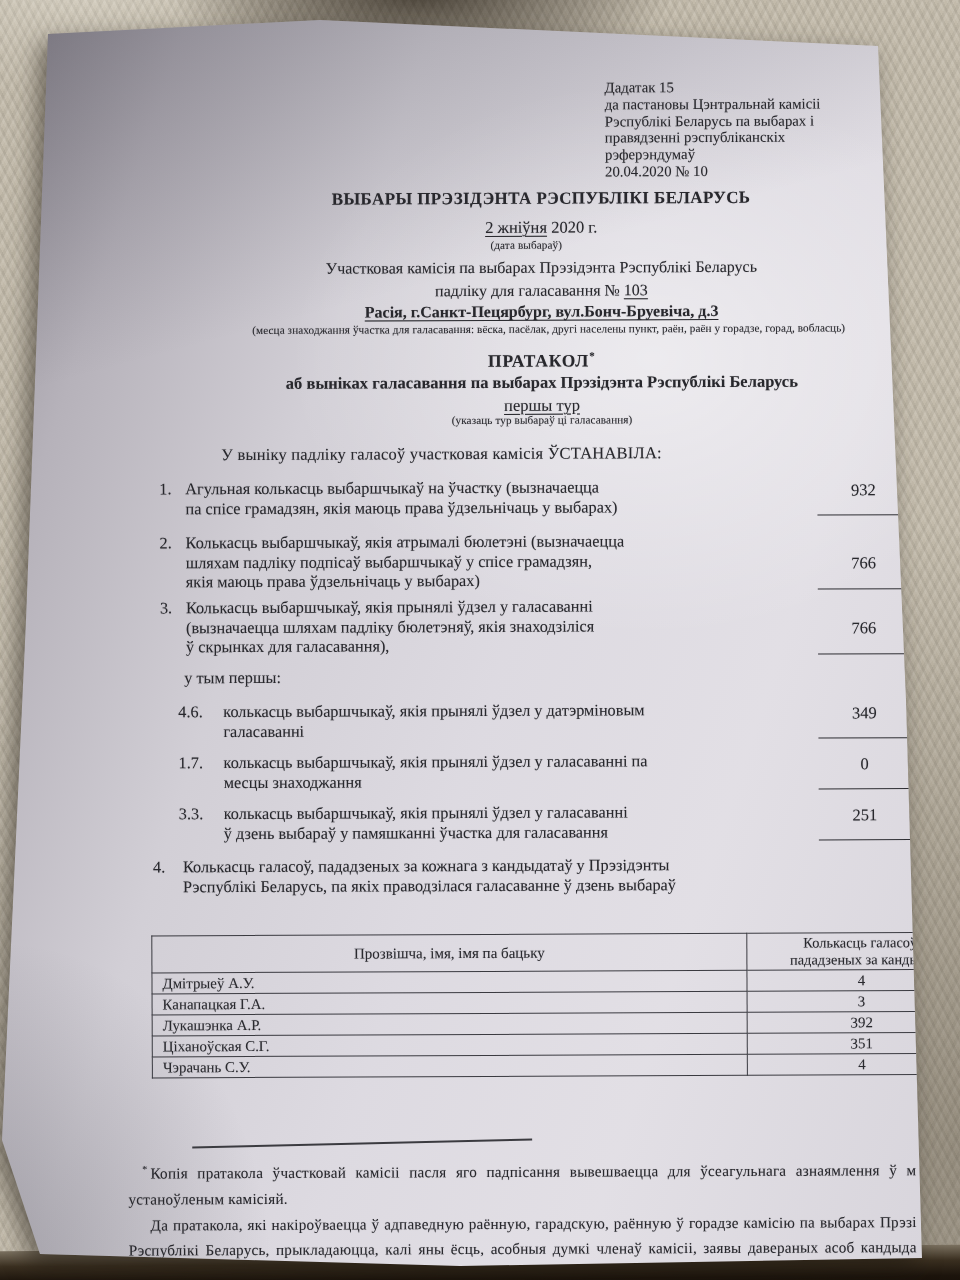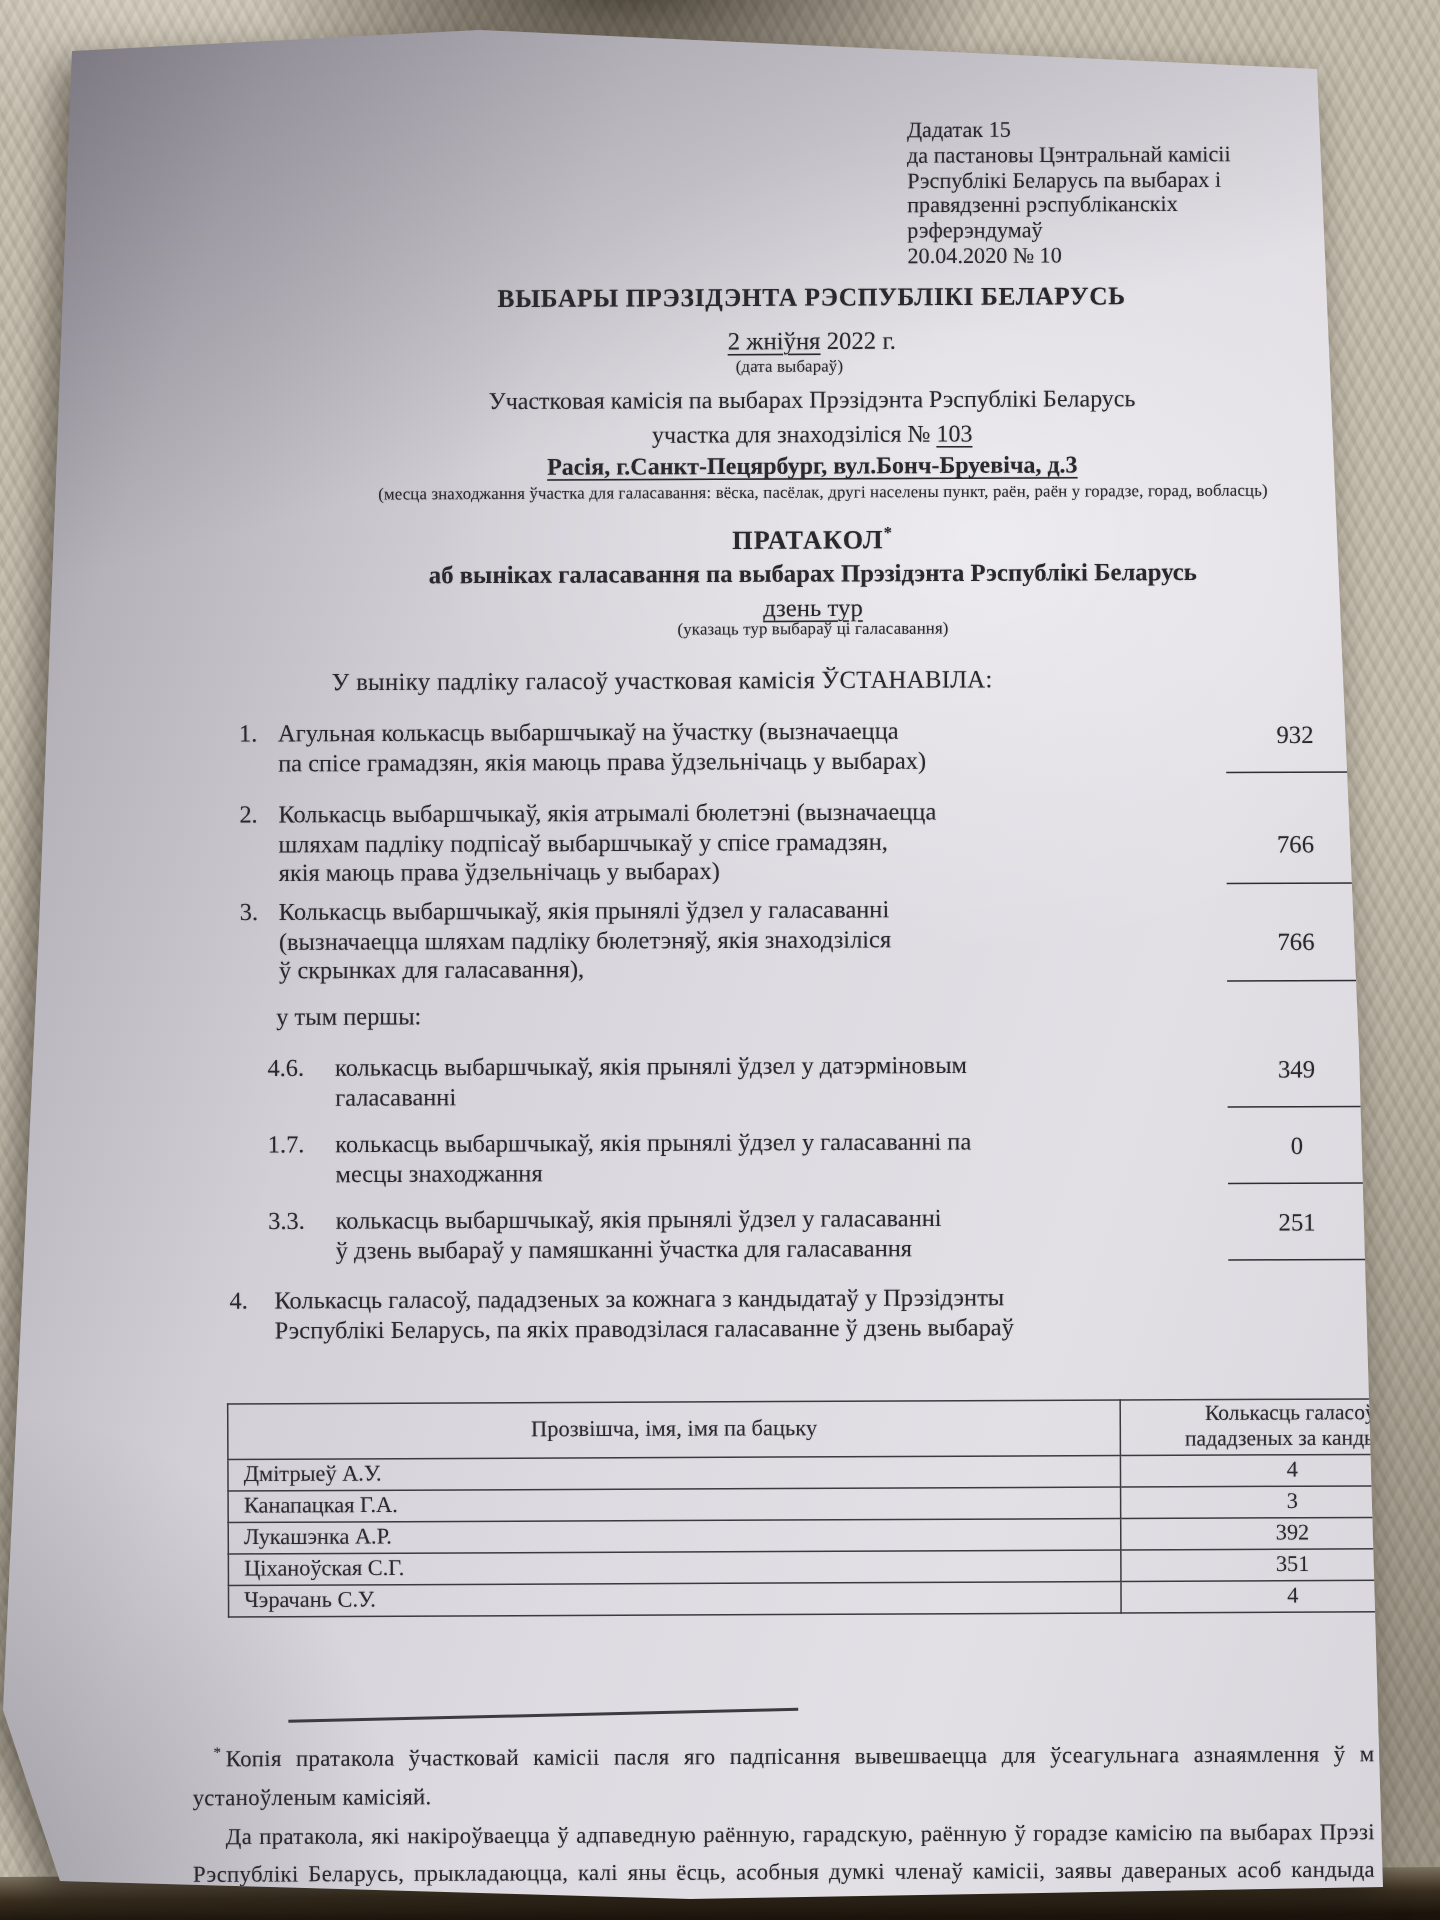--- a/index.html
+++ b/index.html
@@ -114,37 +114,37 @@
     <div>да пастановы Цэнтральнай камісіі</div>
     <div>Рэспублікі Беларусь па выбарах і</div>
     <div>правядзенні рэспубліканскіх</div>
     <div>рэферэндумаў</div>
     <div>20.04.2020 № 10</div>
   </div>
 
   <div class="center doc-title b">ВЫБАРЫ ПРЭЗІДЭНТА РЭСПУБЛІКІ БЕЛАРУСЬ</div>
   <div class="center date-line">
     <span class="u">2 жніўня</span>
-    <span>2022 г.</span>
+    <span>2020 г.</span>
   </div>
   <div class="center small-note date-note">(дата выбараў)</div>
   <div class="center commission-1">Участковая камісія па выбарах Прэзідэнта Рэспублікі Беларусь</div>
   <div class="center commission-2">
-    <span>участка для знаходзіліся №</span>
+    <span>падліку для галасавання №</span>
     <span class="u">103</span>
   </div>
   <div class="center address-line b u">Расія, г.Санкт-Пецярбург, вул.Бонч-Бруевіча, д.3</div>
   <div class="small-note address-note">(месца знаходжання ўчастка для галасавання: вёска, пасёлак, другі населены пункт, раён, раён у горадзе, горад, вобласць)</div>
 
   <div class="center protocol-title b">
     <span>ПРАТАКОЛ</span><sup>*</sup>
   </div>
   <div class="center protocol-sub b">аб выніках галасавання па выбарах Прэзідэнта Рэспублікі Беларусь</div>
   <div class="center round-line">
-    <span class="u">дзень тур</span>
+    <span class="u">першы тур</span>
   </div>
   <div class="center small-note round-note">(указаць тур выбараў ці галасавання)</div>
   <div class="abs resolution">У выніку падліку галасоў участковая камісія ЎСТАНАВІЛА:</div>
 
   <div class="item" id="item-1">
     <div class="num">1.</div>
     <div class="text">
       <div>Агульная колькасць выбаршчыкаў на ўчастку (вызначаецца</div>
       <div>па спісе грамадзян, якія маюць права ўдзельнічаць у выбарах)</div>
     </div>

